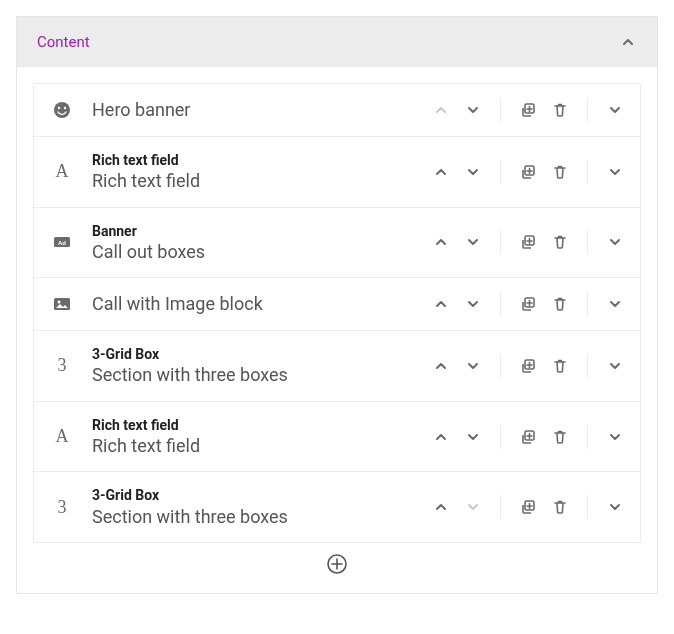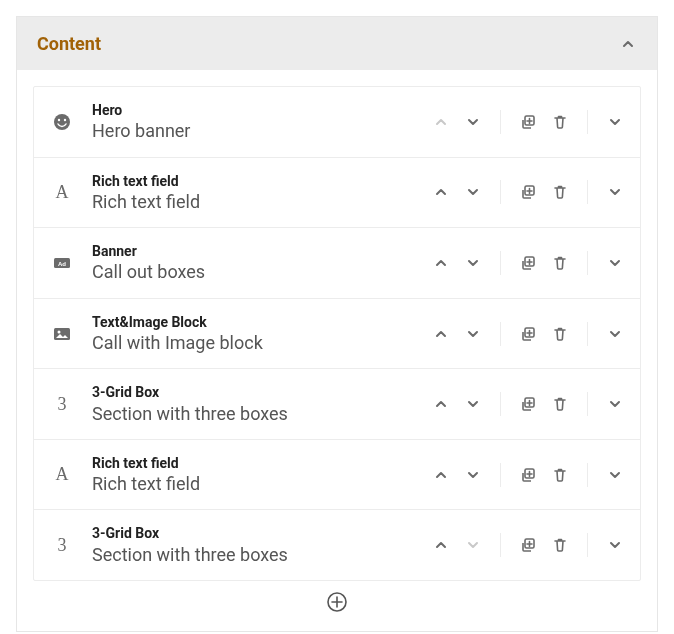--- a/index.html
+++ b/index.html
@@ -14,23 +14,23 @@
     border: 1px solid #e6e6e6;
   }
   .panel-header {
     background: #ececec;
     padding: 16px 20px;
     display: flex;
     align-items: center;
     justify-content: space-between;
   }
   .panel-title {
-    font-size: 18px;
-    font-weight: 700;
-    color: #a16207;
+    font-size: 15px;
+    font-weight: 400;
+    color: #a21caf;
   }
   .panel-body {
     background: #fff;
     padding: 16px;
   }
   .items {
     border: 1px solid #ececec;
     border-radius: 2px;
   }
   .item-row {
@@ -164,21 +164,20 @@
   </div>
   <div class="panel-body">
     <div class="items" id="items-container">
         <div class="item-row">
           <div class="item-icon">
             <svg width="20" height="20" viewBox="0 0 20 20">
               <use href="#i-smiley"></use>
             </svg>
           </div>
           <div class="item-text">
-            <div class="item-title">Hero</div>
             <div class="item-sub">Hero banner</div>
           </div>
           <div class="actions">
             <div class="icon-btn dim">
               <svg width="16" height="16" viewBox="0 0 16 16">
                 <use href="#i-chevron-up"></use>
               </svg>
             </div>
             <div class="icon-btn">
               <svg width="16" height="16" viewBox="0 0 16 16">
@@ -282,21 +281,20 @@
             </div>
           </div>
         </div>
         <div class="item-row">
           <div class="item-icon">
             <svg width="20" height="20" viewBox="0 0 20 20">
               <use href="#i-image"></use>
             </svg>
           </div>
           <div class="item-text">
-            <div class="item-title">Text&amp;Image Block</div>
             <div class="item-sub">Call with Image block</div>
           </div>
           <div class="actions">
             <div class="icon-btn">
               <svg width="16" height="16" viewBox="0 0 16 16">
                 <use href="#i-chevron-up"></use>
               </svg>
             </div>
             <div class="icon-btn">
               <svg width="16" height="16" viewBox="0 0 16 16">

